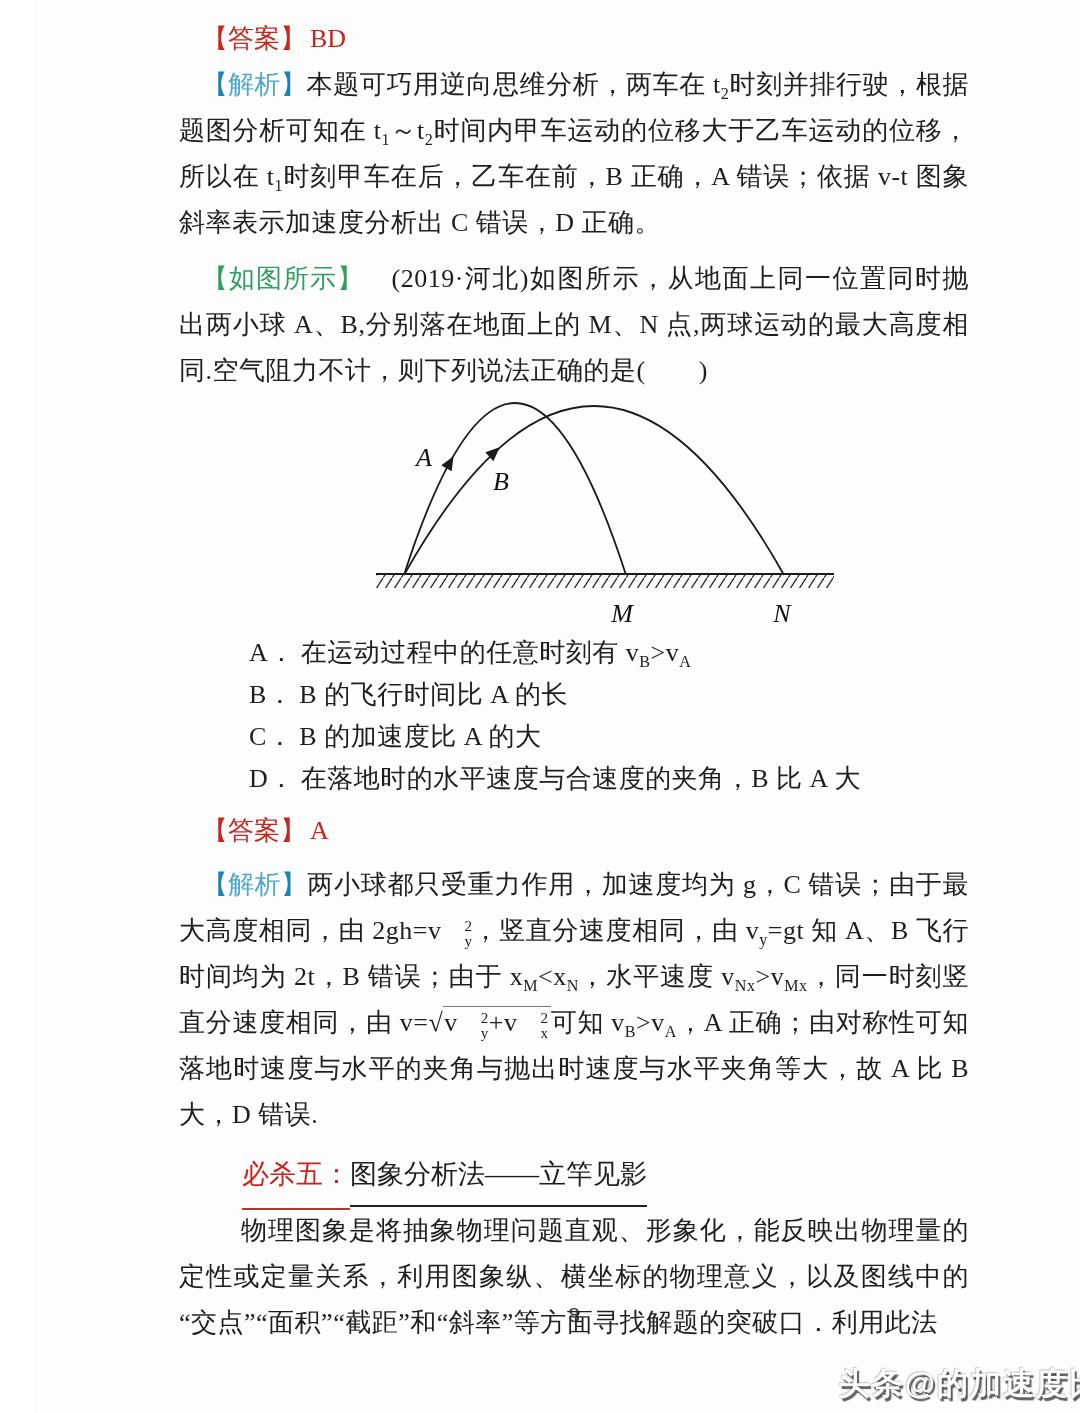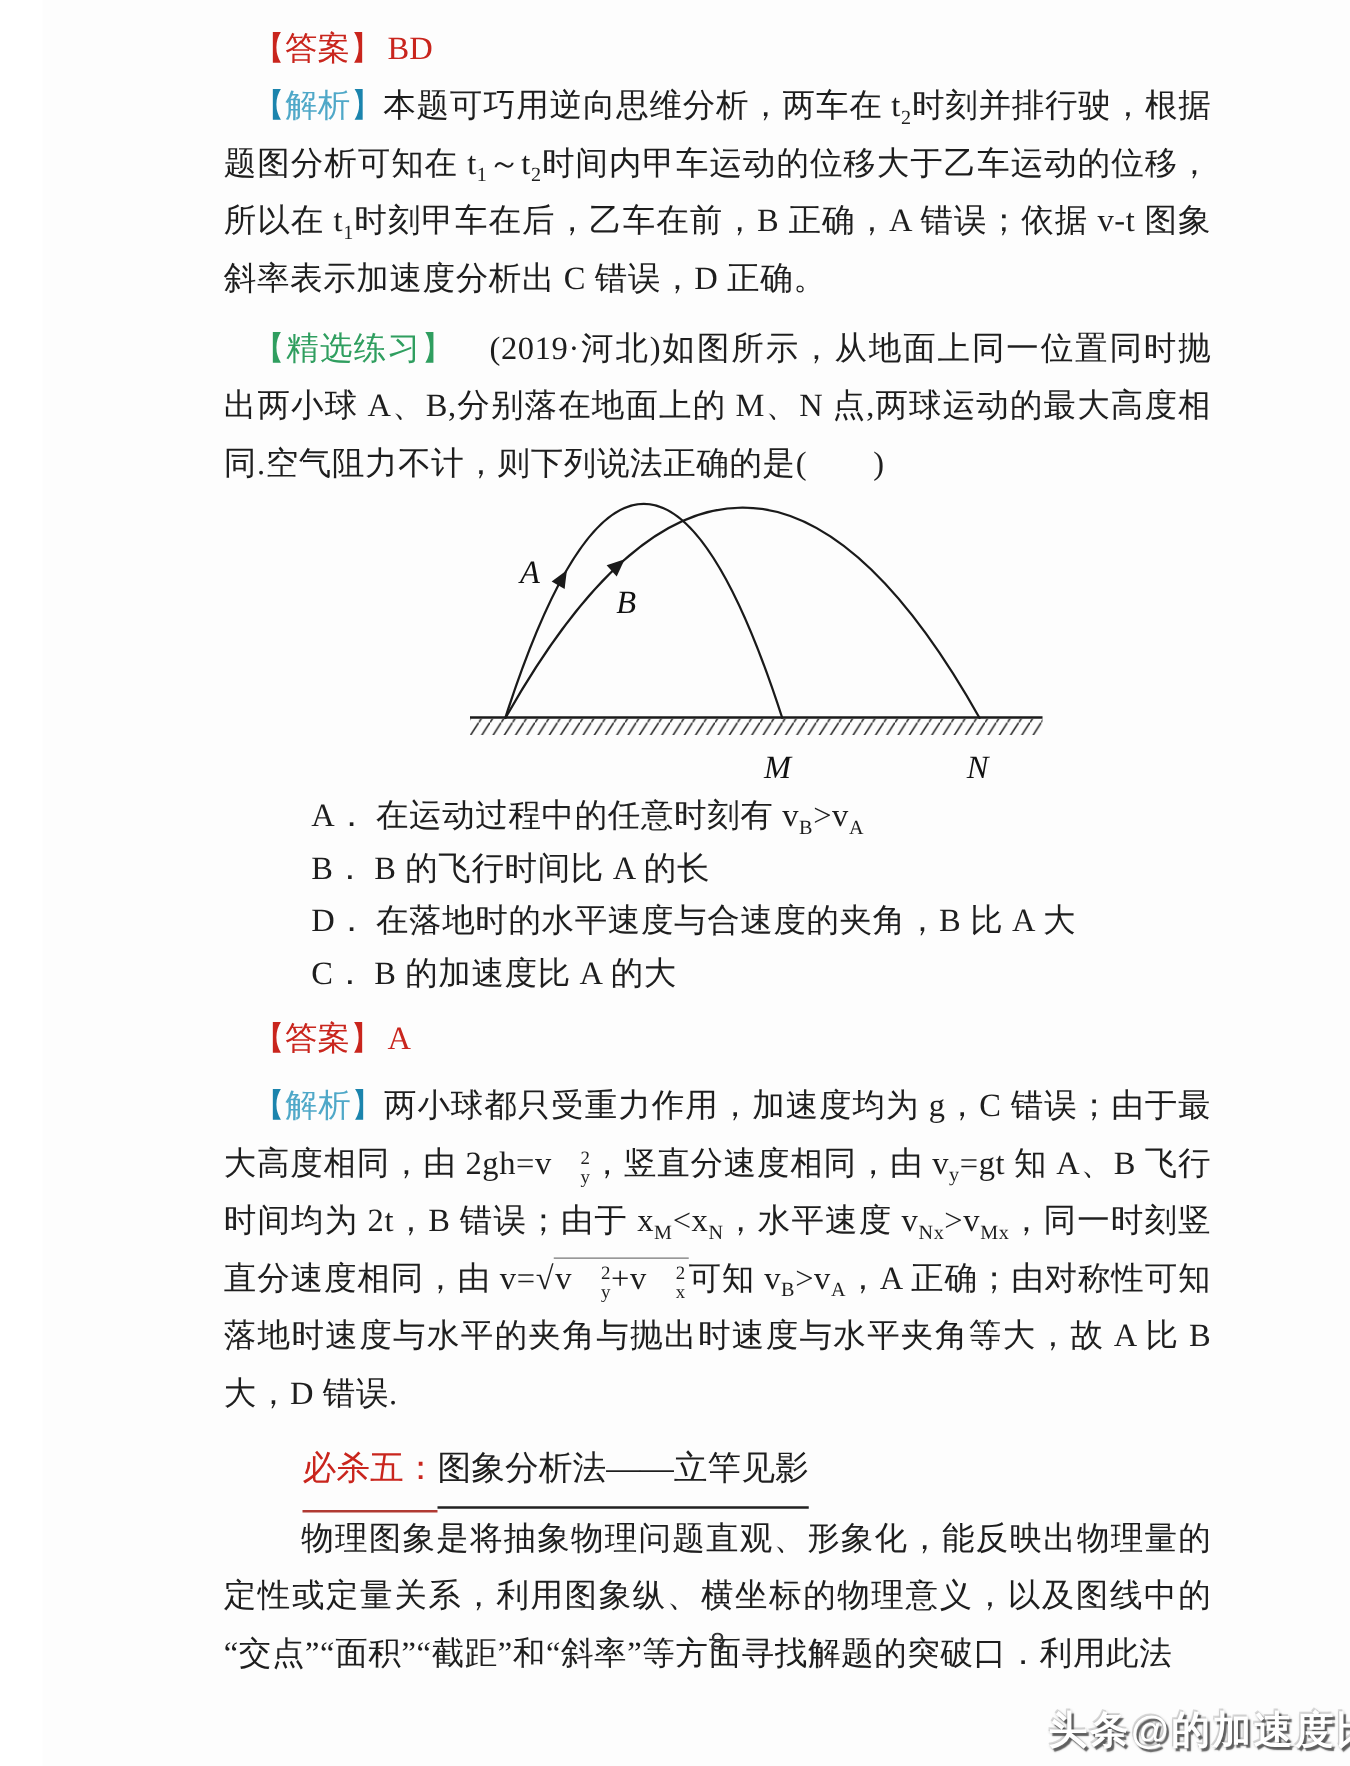--- a/index.html
+++ b/index.html
@@ -76,21 +76,21 @@
 
     <p class="tagline">
       <span class="tag tag-red"><span>【</span><span>答案</span><span>】</span></span><span class="ans-val">BD</span>
     </p>
 
     <p class="para">
       <span class="tag tag-blue"><span class="br">【</span><span class="in">解析</span><span class="br">】</span></span><span>本题可巧用逆向思维分析，两车在 t<sub>2</sub>时刻并排行驶，根据题图分析可知在 t<sub>1</sub>～t<sub>2</sub>时间内甲车运动的位移大于乙车运动的位移，所以在 t<sub>1</sub>时刻甲车在后，乙车在前，B 正确，A 错误；依据 v-t 图象斜率表示加速度分析出 C 错误，D 正确。</span>
     </p>
 
     <p class="para practice">
-      <span class="tag tag-green"><span>【</span><span>精选练习</span><span>】</span></span><span>　(2019·河北)如图所示，从地面上同一位置同时抛出两小球 A、B,分别落在地面上的 M、N 点,两球运动的最大高度相同.空气阻力不计，则下列说法正确的是(　　)</span>
+      <span class="tag tag-green"><span>【</span><span>如图所示</span><span>】</span></span><span>　(2019·河北)如图所示，从地面上同一位置同时抛出两小球 A、B,分别落在地面上的 M、N 点,两球运动的最大高度相同.空气阻力不计，则下列说法正确的是(　　)</span>
     </p>
 
     <div class="figure-wrap">
       <svg viewBox="0 0 470 232" width="470" height="232" xmlns="http://www.w3.org/2000/svg">
         <defs>
           <pattern id="hatch" patternUnits="userSpaceOnUse" width="9" height="14">
             <line x1="9" y1="0" x2="0" y2="14" stroke="#2a2a2a" stroke-width="1.3"></line>
           </pattern>
         </defs>
         <path d="M 30 179 Q 141 -165 252 179" fill="none" stroke="#1a1a1a" stroke-width="1.8"></path>
@@ -102,22 +102,22 @@
         <text x="50" y="70" text-anchor="middle" class="fig-label">A</text>
         <text x="127" y="94" text-anchor="middle" class="fig-label">B</text>
         <text x="248" y="226" text-anchor="middle" class="fig-label">M</text>
         <text x="408" y="226" text-anchor="middle" class="fig-label">N</text>
       </svg>
     </div>
 
     <div class="options">
       <p class="option"><span class="opt-label">A．</span><span>在运动过程中的任意时刻有 v<sub>B</sub>&gt;v<sub>A</sub></span></p>
       <p class="option"><span class="opt-label">B．</span><span>B 的飞行时间比 A 的长</span></p>
+      <p class="option"><span class="opt-label">C．</span><span>B 的加速度比 A 的大</span></p>
       <p class="option"><span class="opt-label">D．</span><span>在落地时的水平速度与合速度的夹角，B 比 A 大</span></p>
-      <p class="option"><span class="opt-label">C．</span><span>B 的加速度比 A 的大</span></p>
     </div>
 
     <p class="tagline" style="margin-top:8px;">
       <span class="tag tag-red"><span>【</span><span>答案</span><span>】</span></span><span class="ans-val">A</span>
     </p>
 
     <p class="para analysis2">
       <span class="tag tag-blue"><span class="br">【</span><span class="in">解析</span><span class="br">】</span></span><span>两小球都只受重力作用，加速度均为 g，C 错误；由于最大高度相同，由 2gh=v<span class="ss"><span>2</span><span>y</span></span>，竖直分速度相同，由 v<sub>y</sub>=gt 知 A、B 飞行时间均为 2t，B 错误；由于 x<sub>M</sub>&lt;x<sub>N</sub>，水平速度 v<sub>Nx</sub>&gt;v<sub>Mx</sub>，同一时刻竖直分速度相同，由 v=<span class="rt">√<span class="rd">v<span class="ss"><span>2</span><span>y</span></span>+v<span class="ss"><span>2</span><span>x</span></span></span></span>可知 v<sub>B</sub>&gt;v<sub>A</sub>，A 正确；由对称性可知落地时速度与水平的夹角与抛出时速度与水平夹角等大，故 A 比 B 大，D 错误.</span>
     </p>
 

